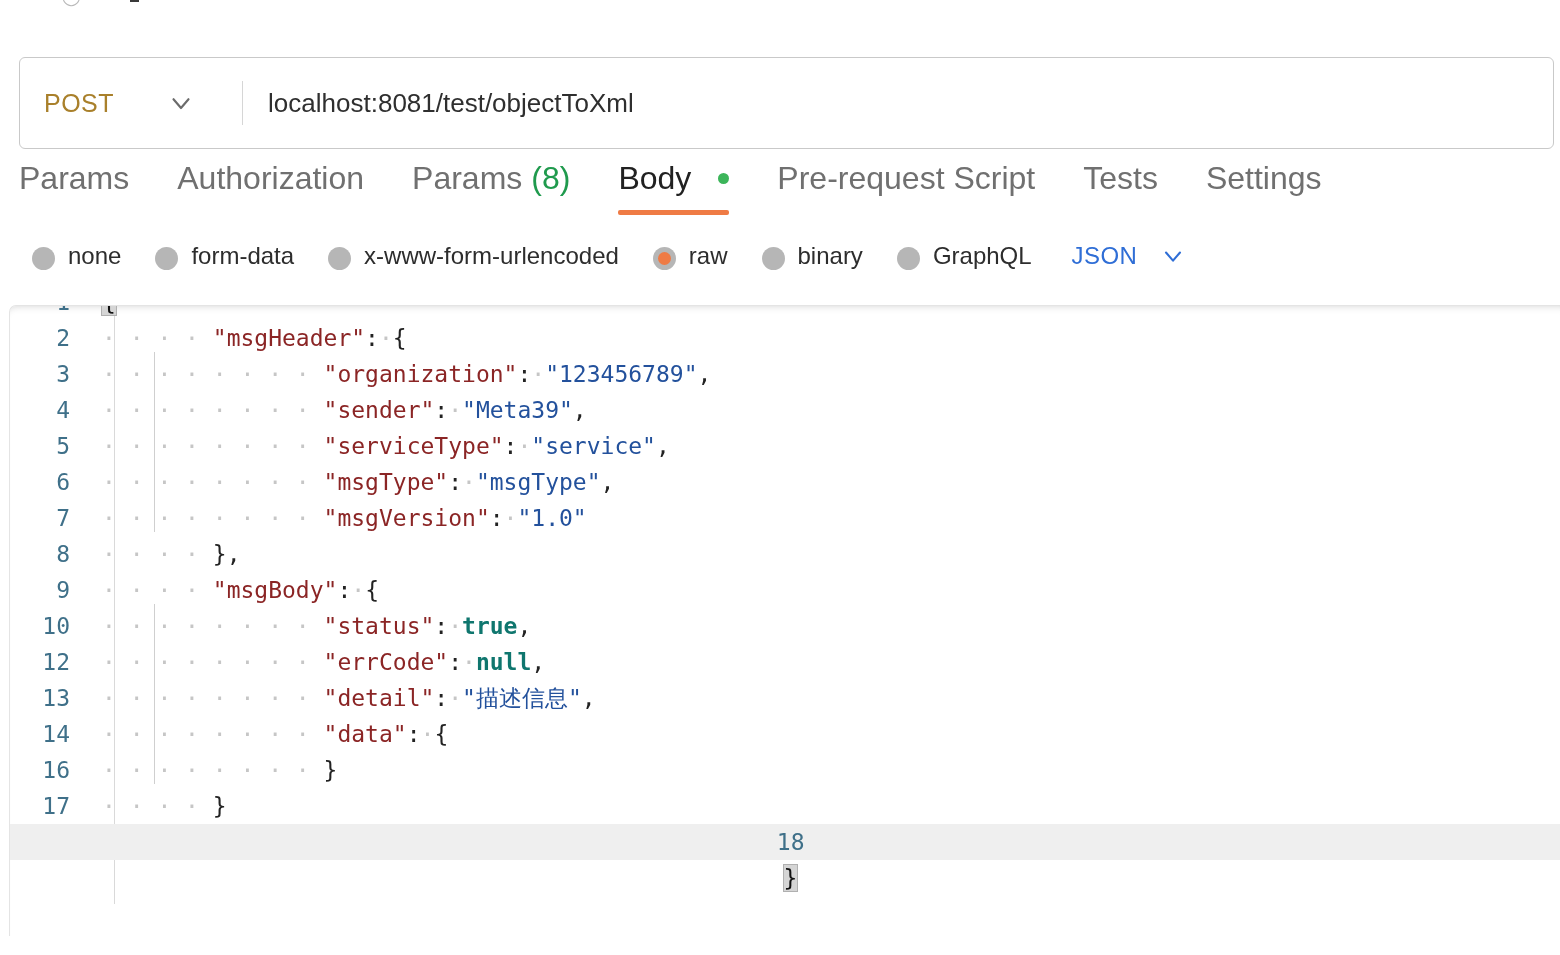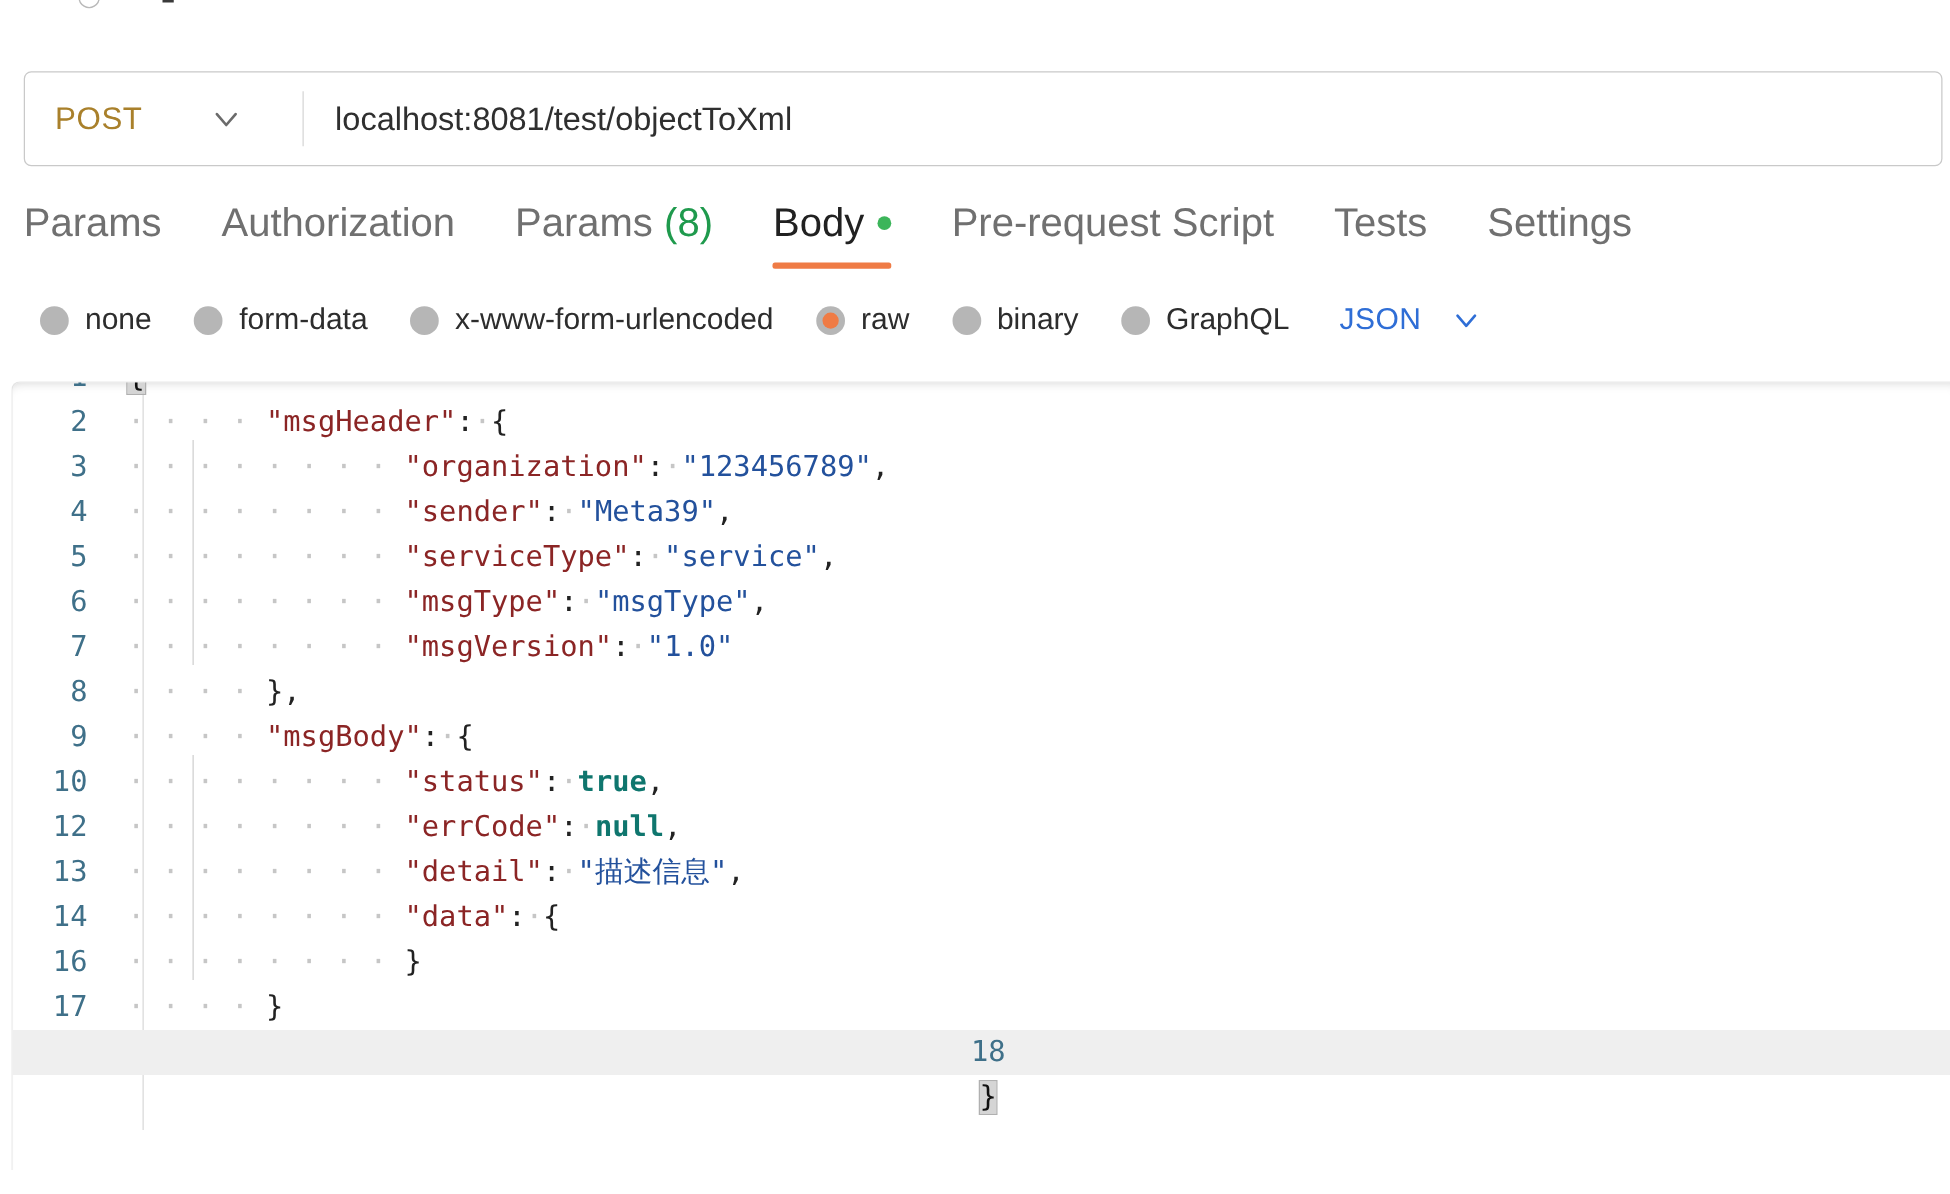--- a/index.html
+++ b/index.html
@@ -41,21 +41,21 @@
     height: 15px;
     background: #3a3a3a;
   }
 
   
   .url-row {
     position: absolute;
     top: 57px;
     left: 19px;
     width: 1535px;
-    height: 76px;
+    height: 92px;
     box-sizing: border-box;
     border: 1px solid #c9c9c9;
     border-radius: 6px;
     background: #ffffff;
     display: flex;
     align-items: center;
   }
   .method-box {
     display: flex;
     align-items: center;
@@ -107,21 +107,21 @@
     position: relative;
     font-size: 32px;
     color: #707070;
     padding: 0 0 14px 0;
     margin-right: 48px;
     cursor: pointer;
     white-space: nowrap;
     display: flex;
     align-items: center;
   }
-  .tab.active { color: #212121; }
+  .tab.active { color: #212121; gap: 16px; }
   .tab .count { color: #1f9a4d; margin-left: 9px; }
   .tab .greendot {
     width: 11px; height: 11px;
     border-radius: 50%;
     background: #3cb55a;
     margin-left: 11px;
   }
   .tab .underline {
     position: absolute;
     left: 0; right: 0;
@@ -135,21 +135,21 @@
   .bodytypes {
     position: absolute;
     top: 238px;
     left: 32px;
     display: flex;
     align-items: center;
     height: 36px;
   }
   .radio-opt {
     display: flex;
-    align-items: center;
+    align-items: flex-end;
     margin-right: 34px;
     cursor: pointer;
     white-space: nowrap;
   }
   .radio-dot {
     width: 23px;
     height: 23px;
     border-radius: 50%;
     background: #b6b6b6;
     flex: none;

